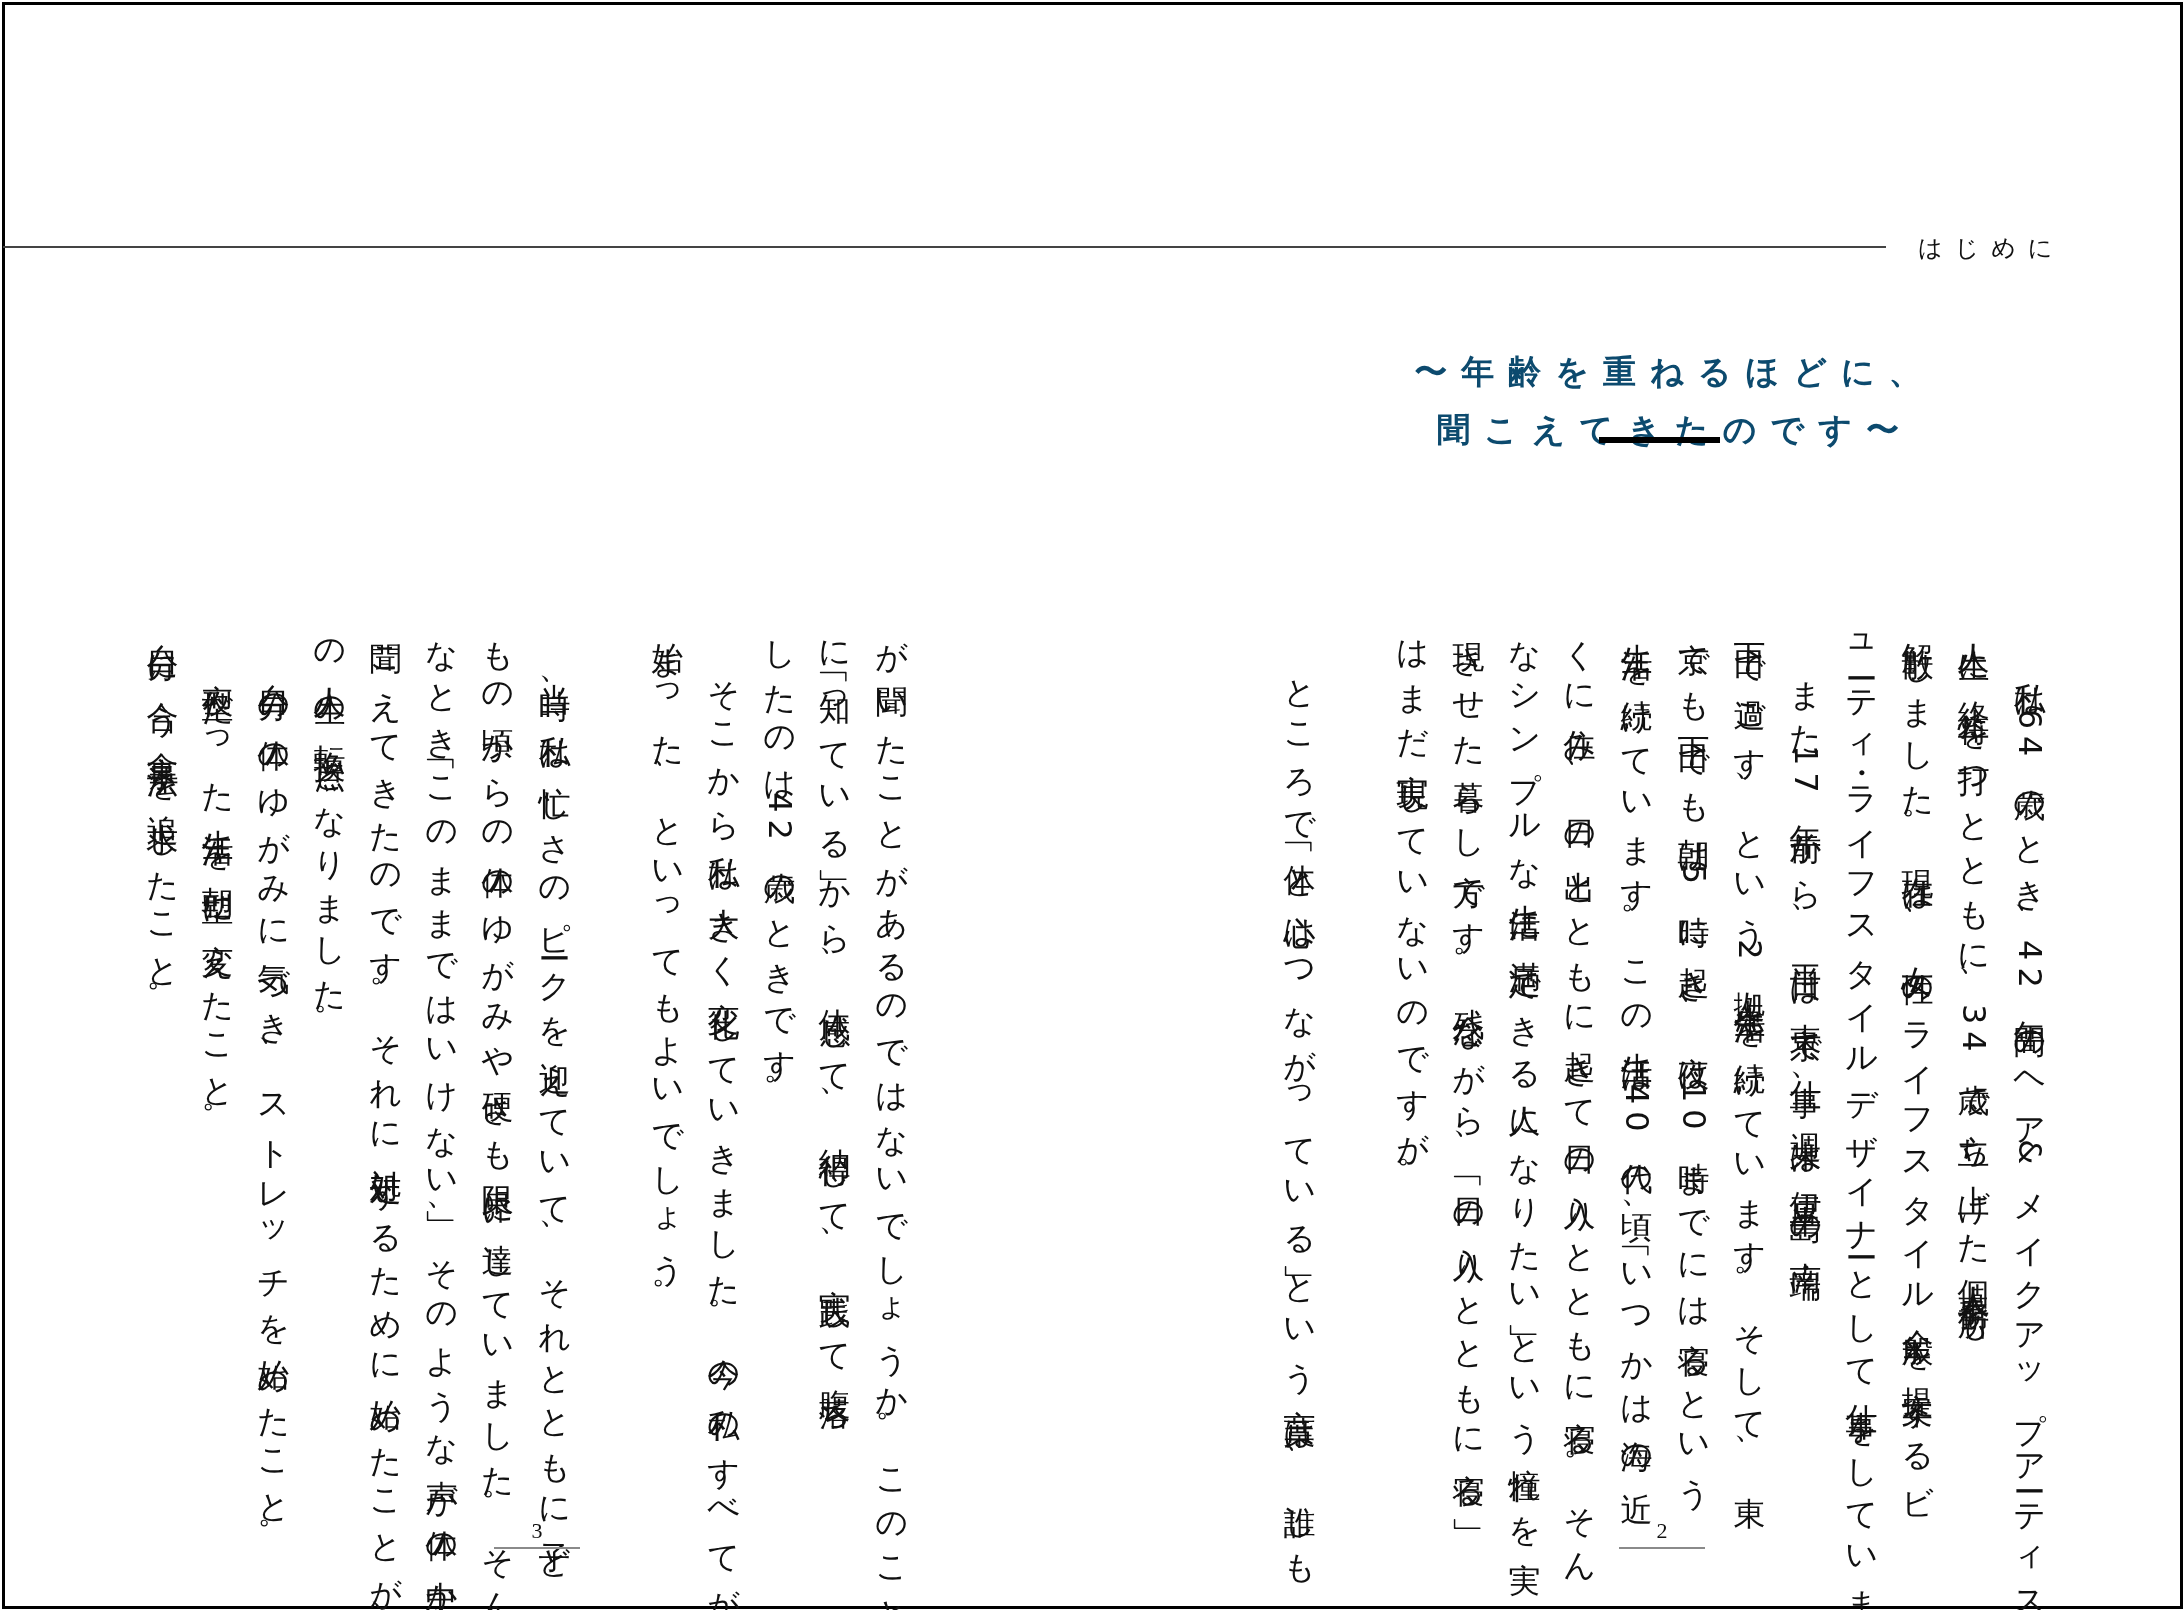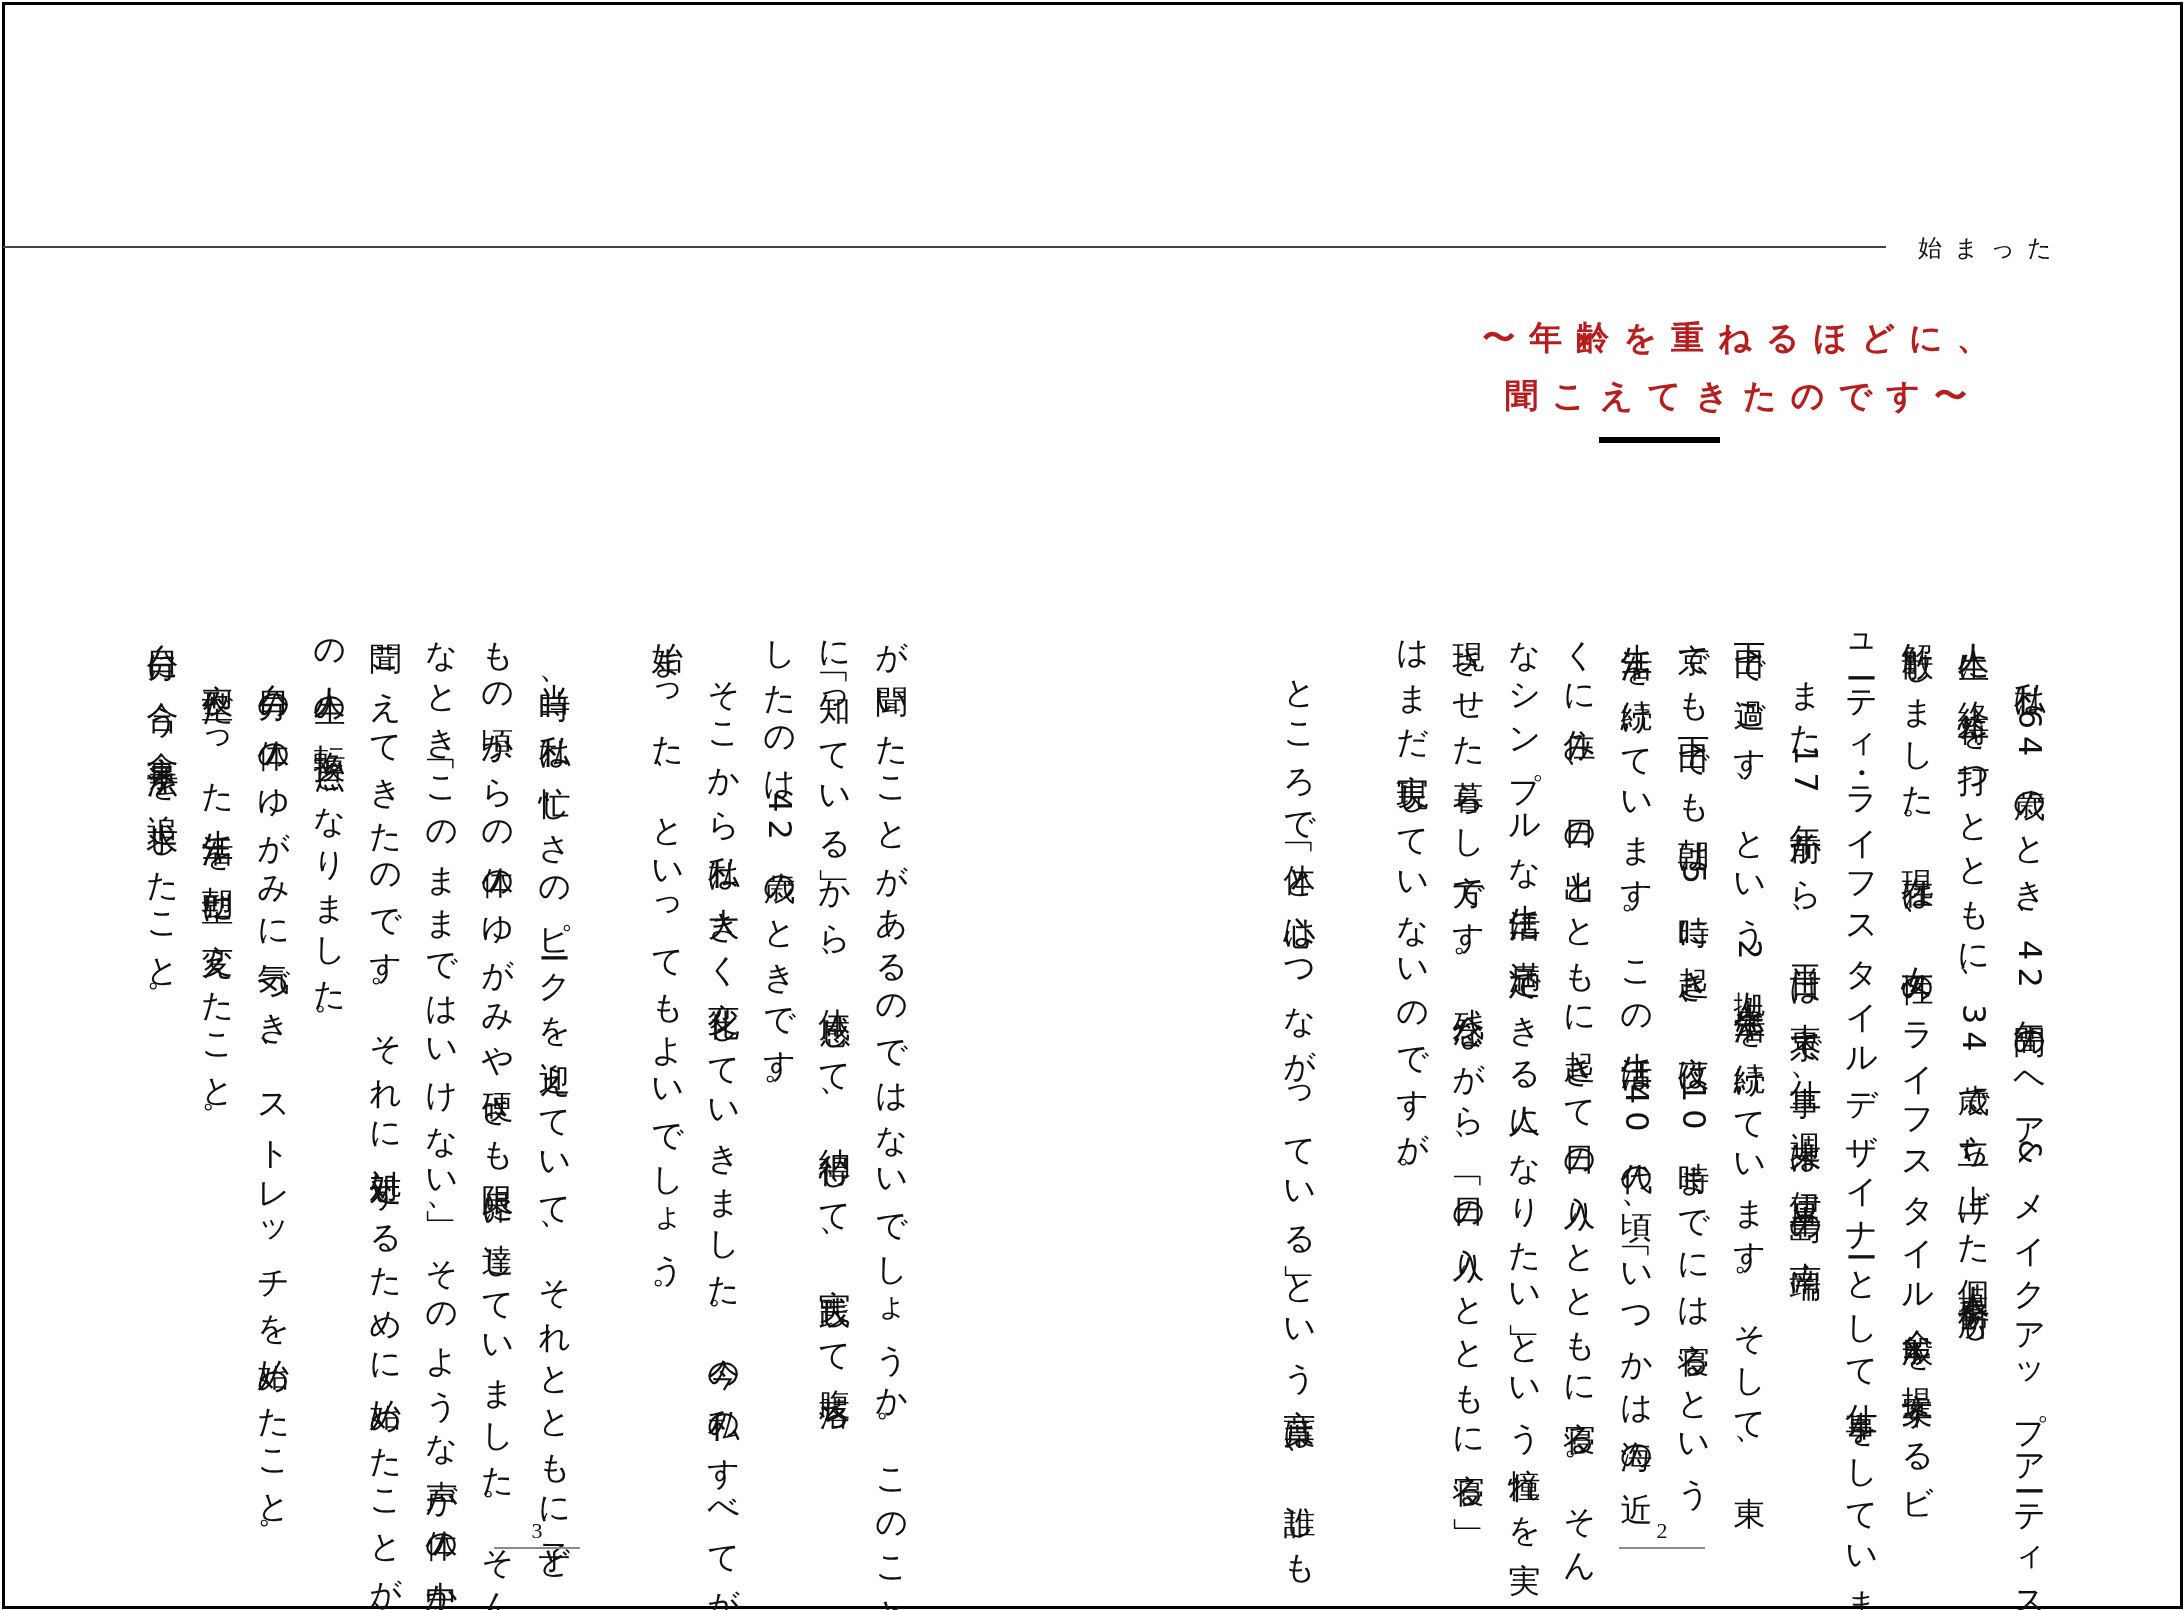--- a/index.html
+++ b/index.html
@@ -3,37 +3,37 @@
 <meta charset="utf-8">
 <style>
   html, body { margin: 0; padding: 0; background: #ffffff; }
   body { width: 2184px; height: 1610px; position: relative; overflow: hidden;
          font-family: "DejaVu Sans", "Liberation Sans", sans-serif; color: #111; }
   .frame { position: absolute; left: 2px; top: 2px; width: 2175px; height: 1601px;
            border: 3px solid #000; box-sizing: content-box; }
   .rule-top { position: absolute; left: 3px; top: 246px; width: 1883px; height: 2px; background: #444; }
   .chapter-label { position: absolute; left: 1918px; top: 232px; font-size: 24px; letter-spacing: 12px;
                    color: #111; white-space: nowrap; }
-  .headline { position: absolute; left: 1468px; width: 550px; text-align: center; color: #b91c1c;
-              font-weight: bold; font-size: 33px; letter-spacing: 14px; white-space: nowrap; }
+  .headline { position: absolute; left: 1400px; width: 550px; text-align: center; color: #0c4a6e;
+              font-weight: bold; font-size: 33px; letter-spacing: 14px; white-space: nowrap; margin-top: 34px; }
   .headline.l1 { top: 316px; }
   .headline.l2 { top: 374px; }
   .head-bar { position: absolute; left: 1599px; top: 437px; width: 121px; height: 6px; background: #000; }
   .col { position: absolute; writing-mode: vertical-rl; font-size: 32px; line-height: 40px;
          letter-spacing: 7px; white-space: nowrap; color: #111; width: 40px; }
   .pageno { position: absolute; font-family: "Liberation Serif", serif; font-size: 22px; text-align: center; width: 90px; color: #111; }
   .pageno-rule { position: absolute; height: 2px; background: #8a8a8a; width: 86px; }
 </style>
 </head>
 <body>
 
 <div class="frame"></div>
 <div class="rule-top"></div>
 
-<div class="chapter-label">始まった</div>
+<div class="chapter-label">はじめに</div>
 
 <div class="headline l1">〜年齢を重ねるほどに、</div>
 <div class="headline l2">聞こえてきたのです〜</div>
 <div class="head-bar"></div>
 
 <div>
   <div class="col" style="left:2010px; top:658px;">私は64歳のとき、42年間のヘア&amp;メイクアップアーティスト</div>
   <div class="col" style="left:1954px; top:618px;">人生に終止符を打つとともに、34歳で立ち上げた個人事務所も</div>
   <div class="col" style="left:1898px; top:618px;">解散しました。現在は、女性のライフスタイル全般を提案するビ</div>
   <div class="col" style="left:1842px; top:618px;">ューティ・ライフスタイルデザイナーとして仕事をしています。</div>

